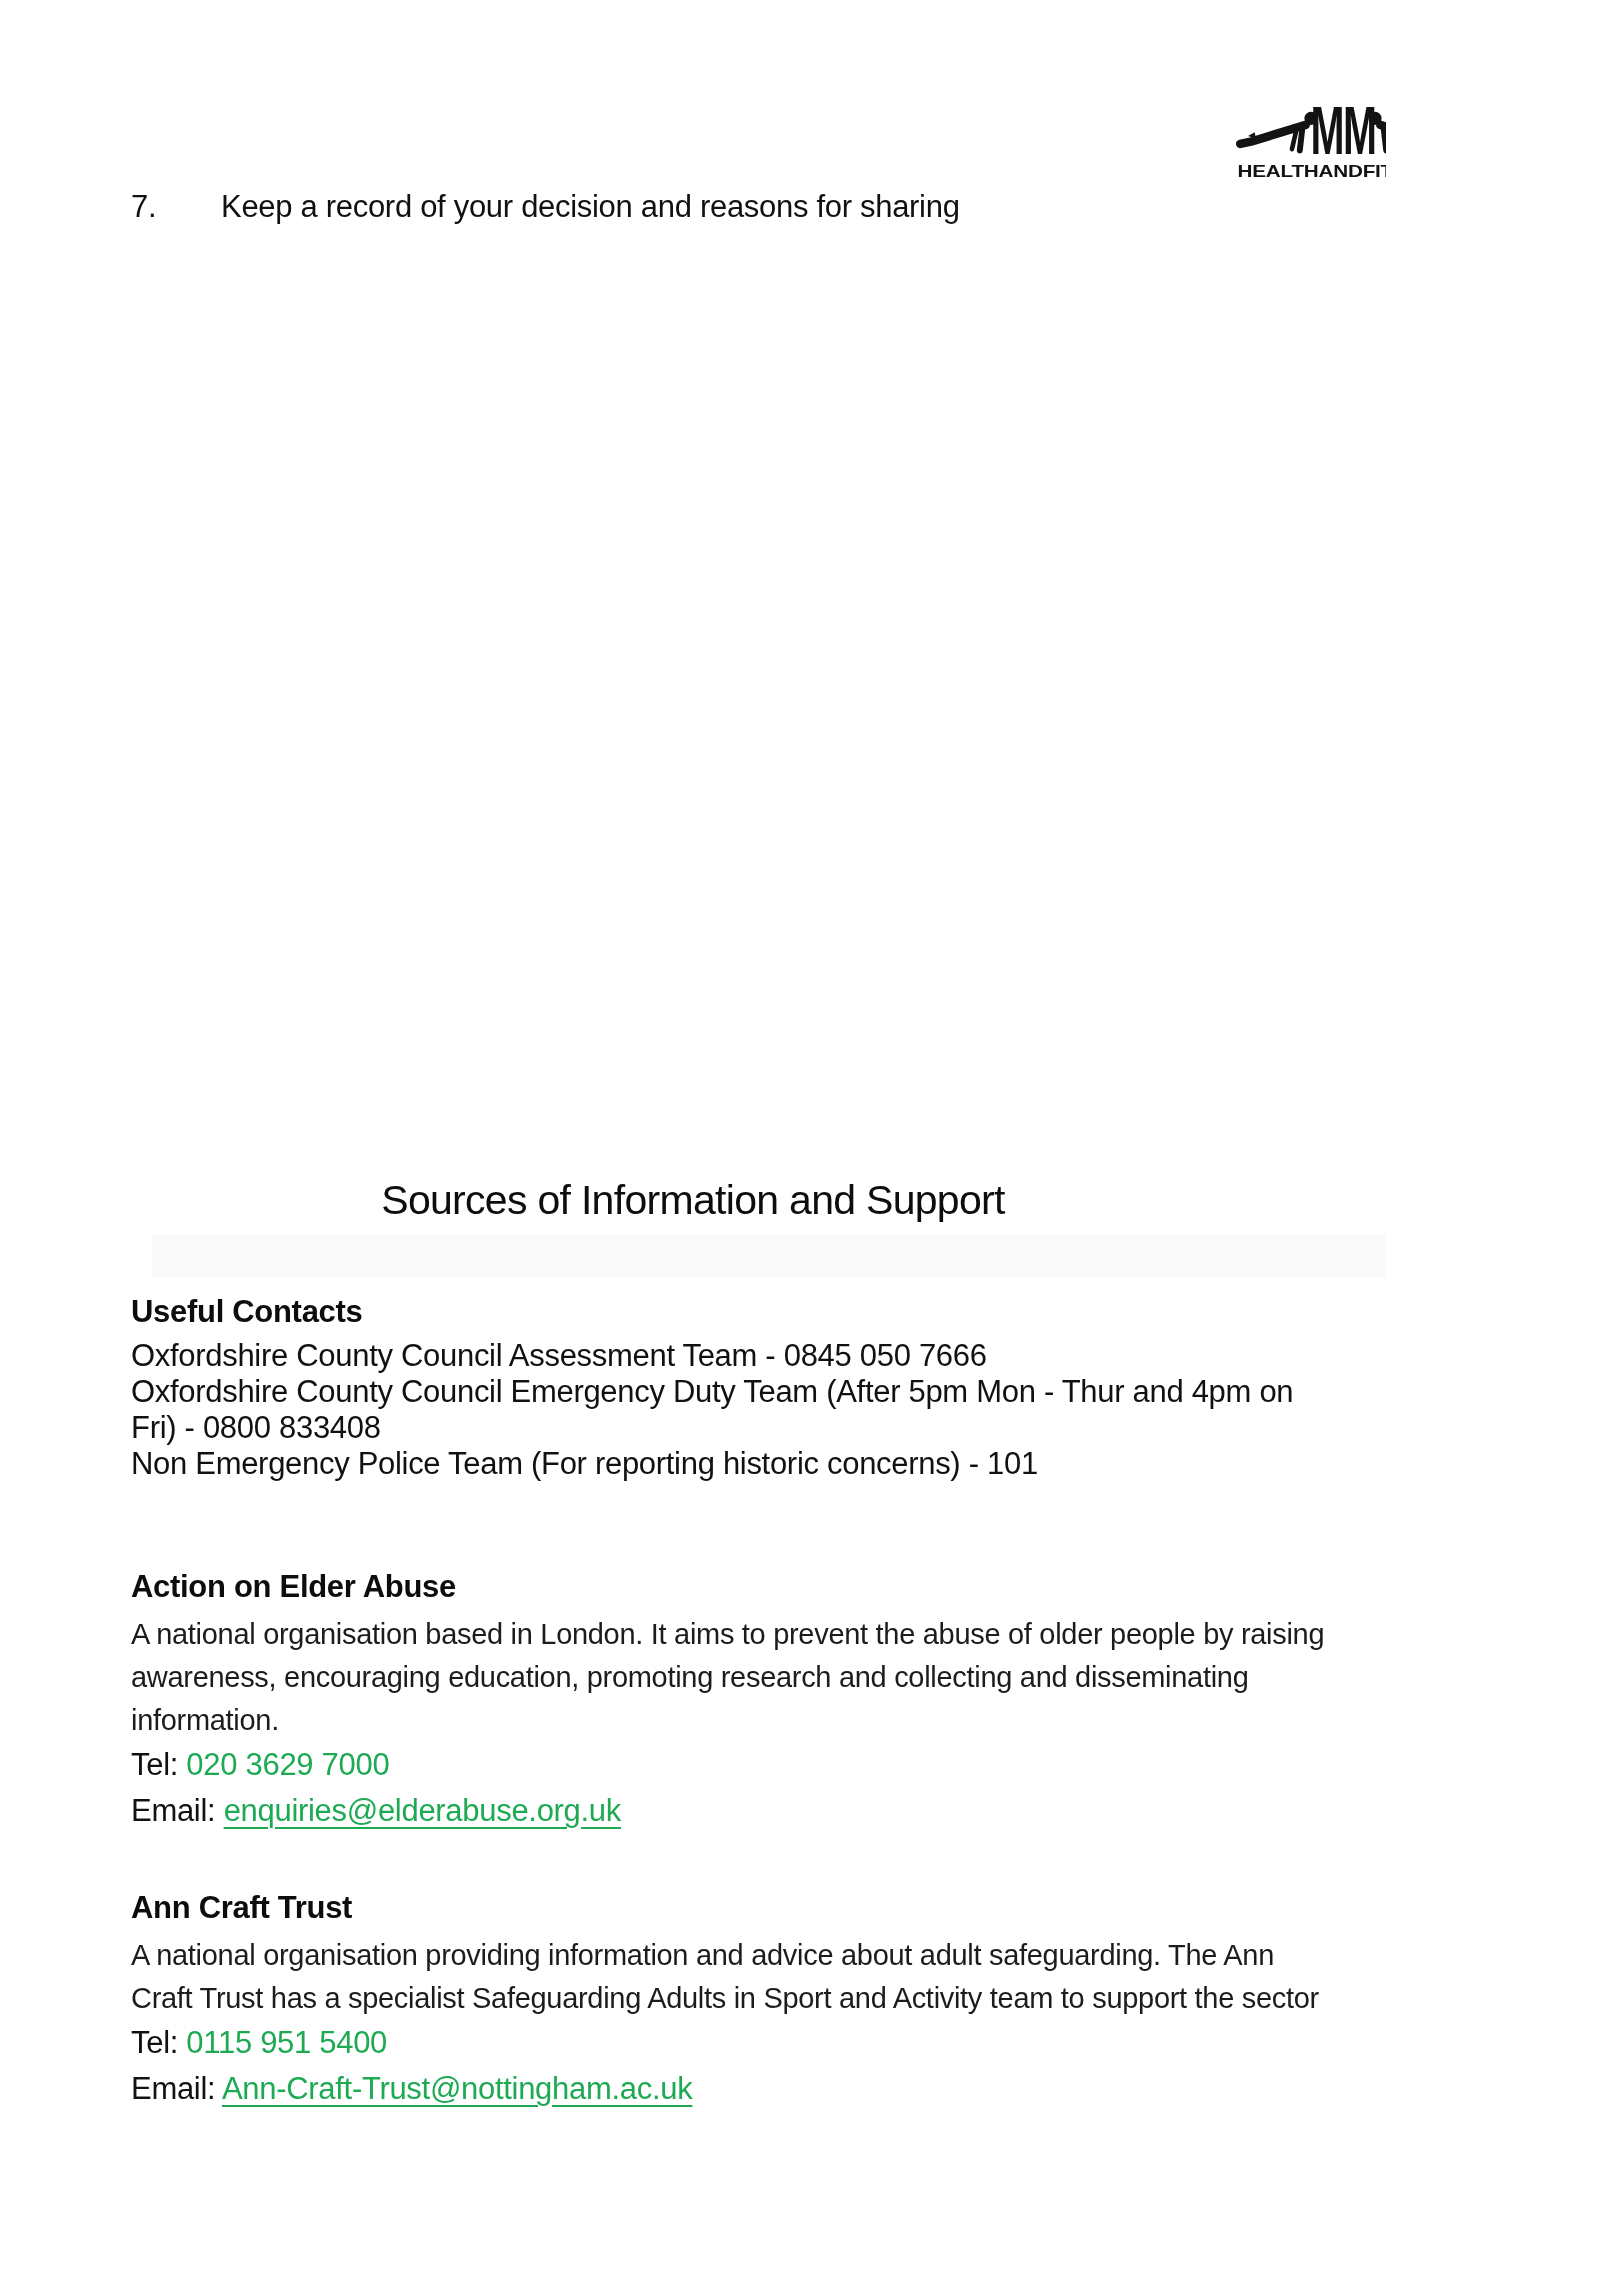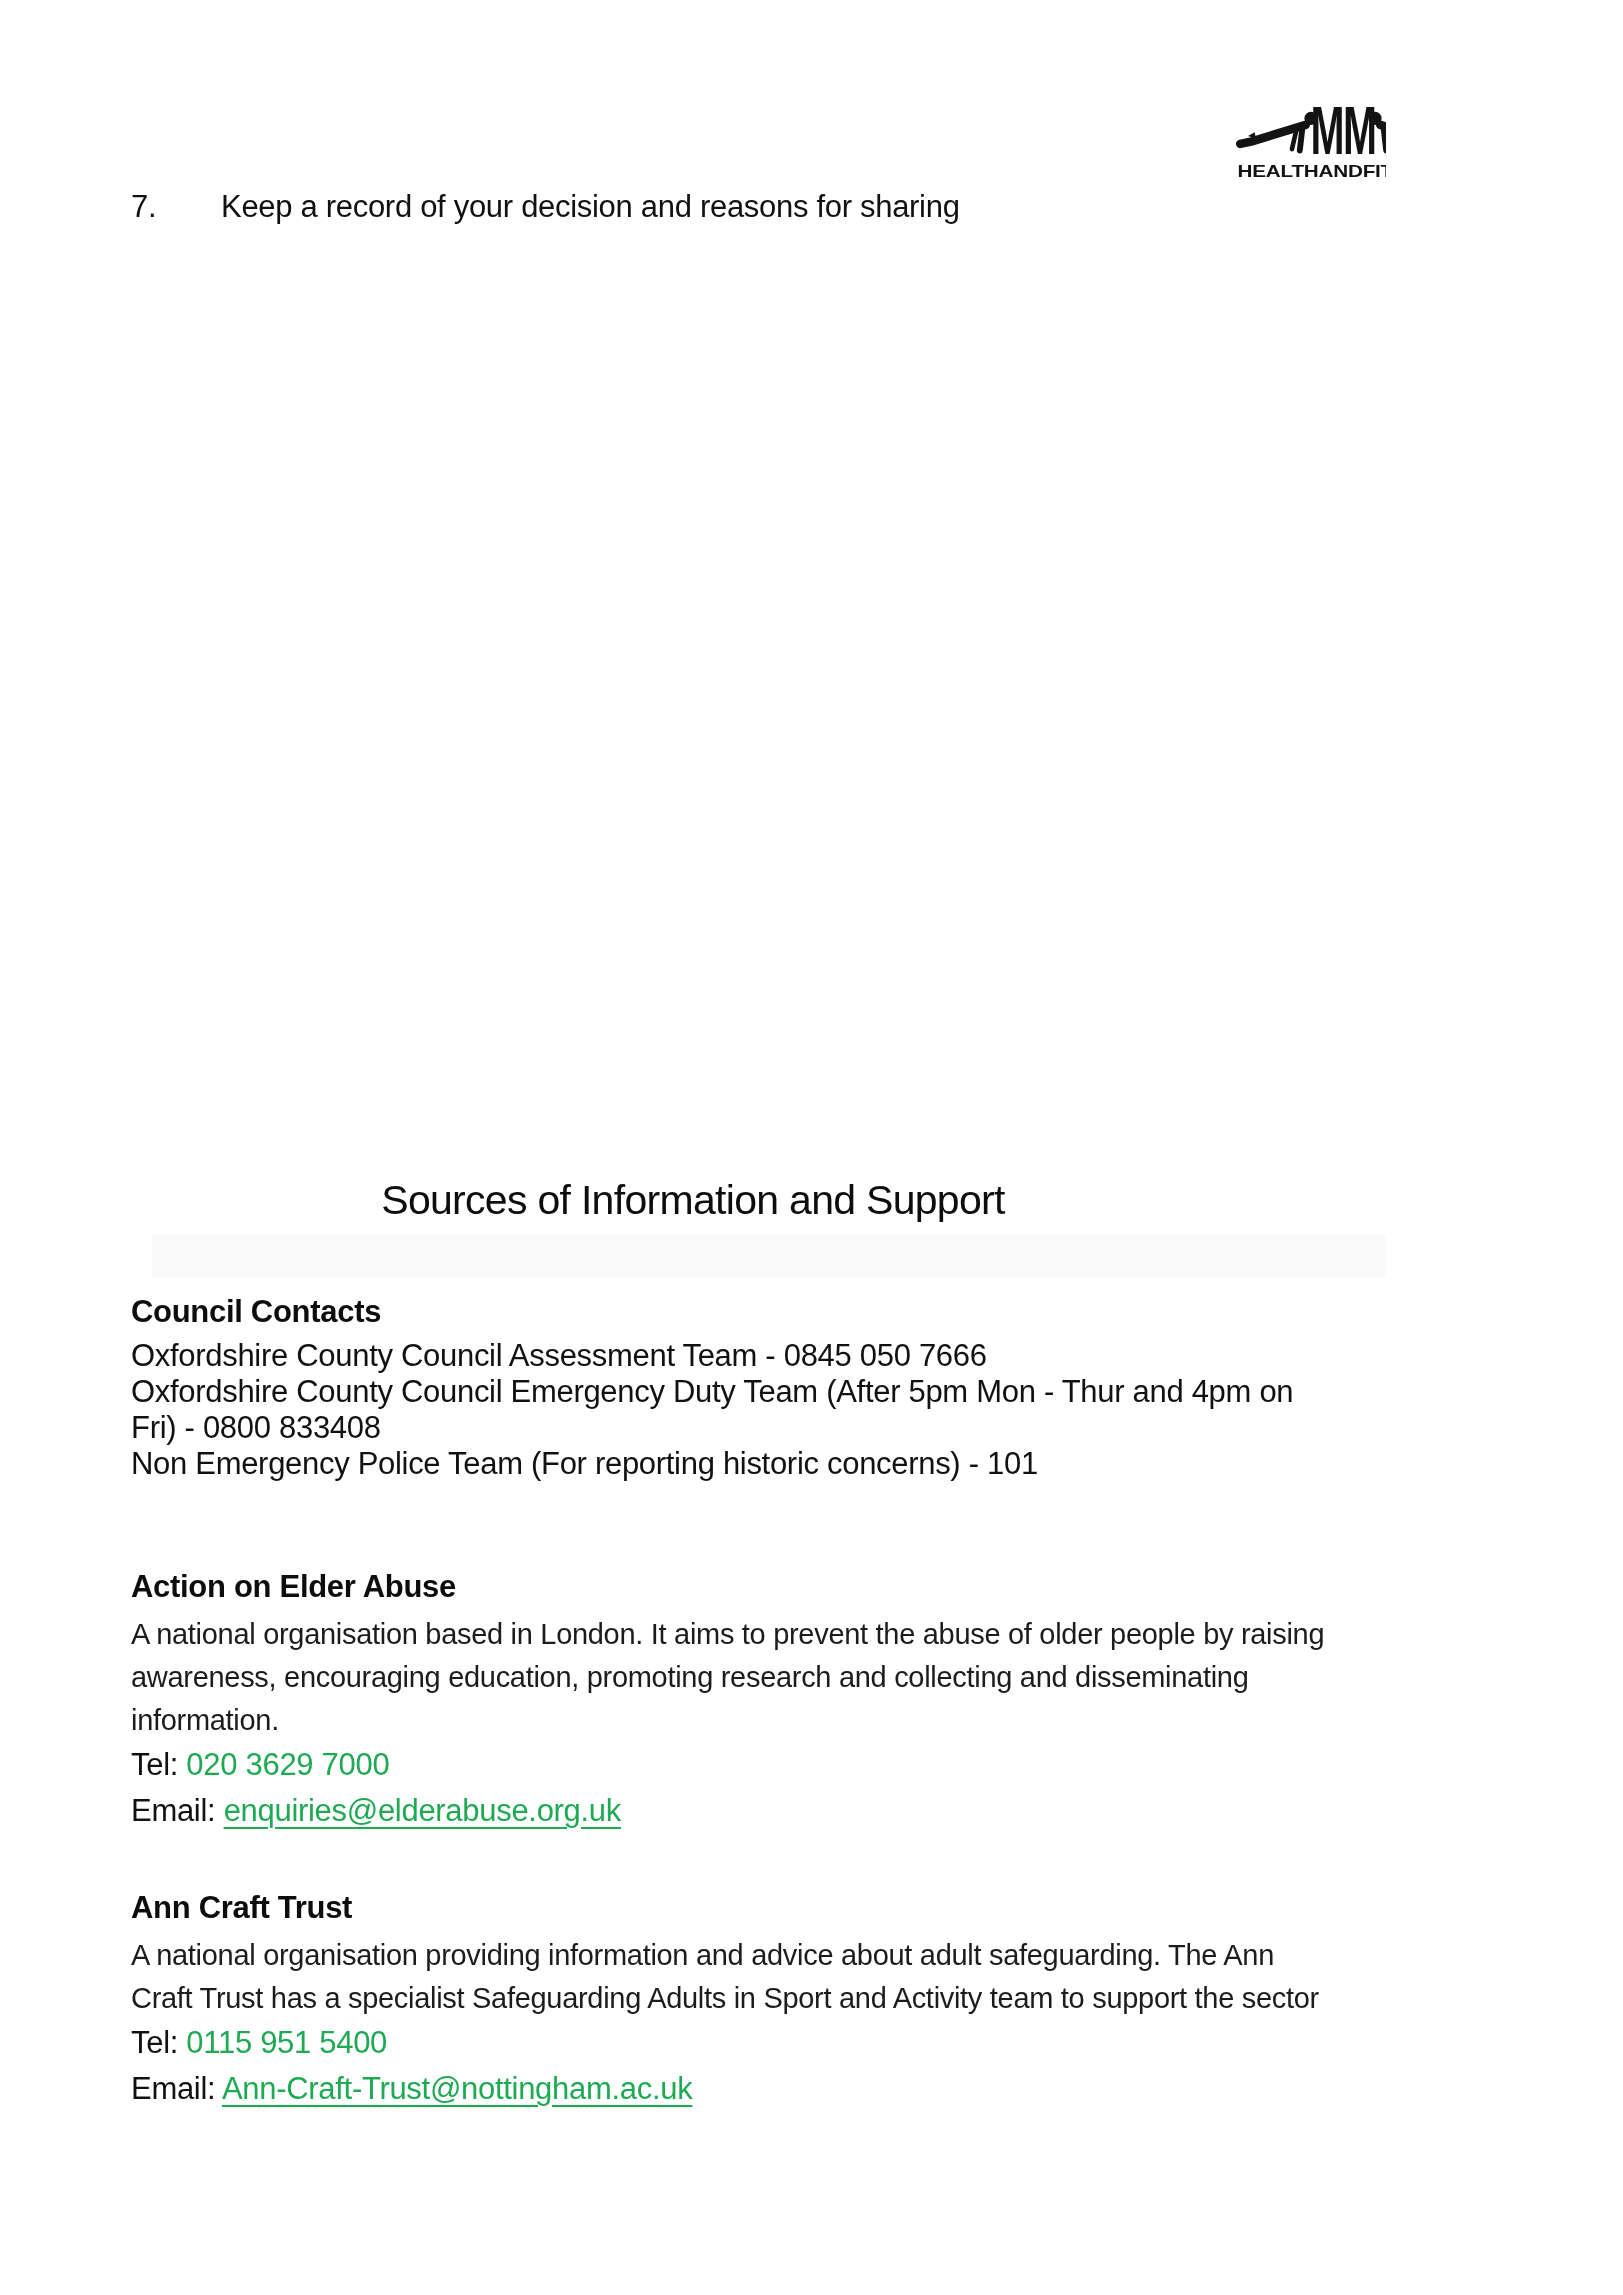--- a/index.html
+++ b/index.html
@@ -138,21 +138,21 @@
   <div class="list-item-7">
     <span class="num">7.</span>
     <span>Keep a record of your decision and reasons for sharing</span>
   </div>
 
   <div class="doc-heading">Sources of Information and Support</div>
 
   <div class="highlight-band"></div>
 
   <div class="section sec-useful">
-    <div class="sec-title">Council Contacts</div>
+    <div class="sec-title">Useful Contacts</div>
     <div class="contact-lines ml">Oxfordshire County Council Assessment Team - 0845 050 7666
 Oxfordshire County Council Emergency Duty Team (After 5pm Mon - Thur and 4pm on
 Fri) - 0800 833408
 Non Emergency Police Team (For reporting historic concerns) - 101</div>
   </div>
 
   <div class="section sec-elder">
     <div class="sec-title">Action on Elder Abuse</div>
     <div class="desc ml">A national organisation based in London. It aims to prevent the abuse of older people by raising
 awareness, encouraging education, promoting research and collecting and disseminating

